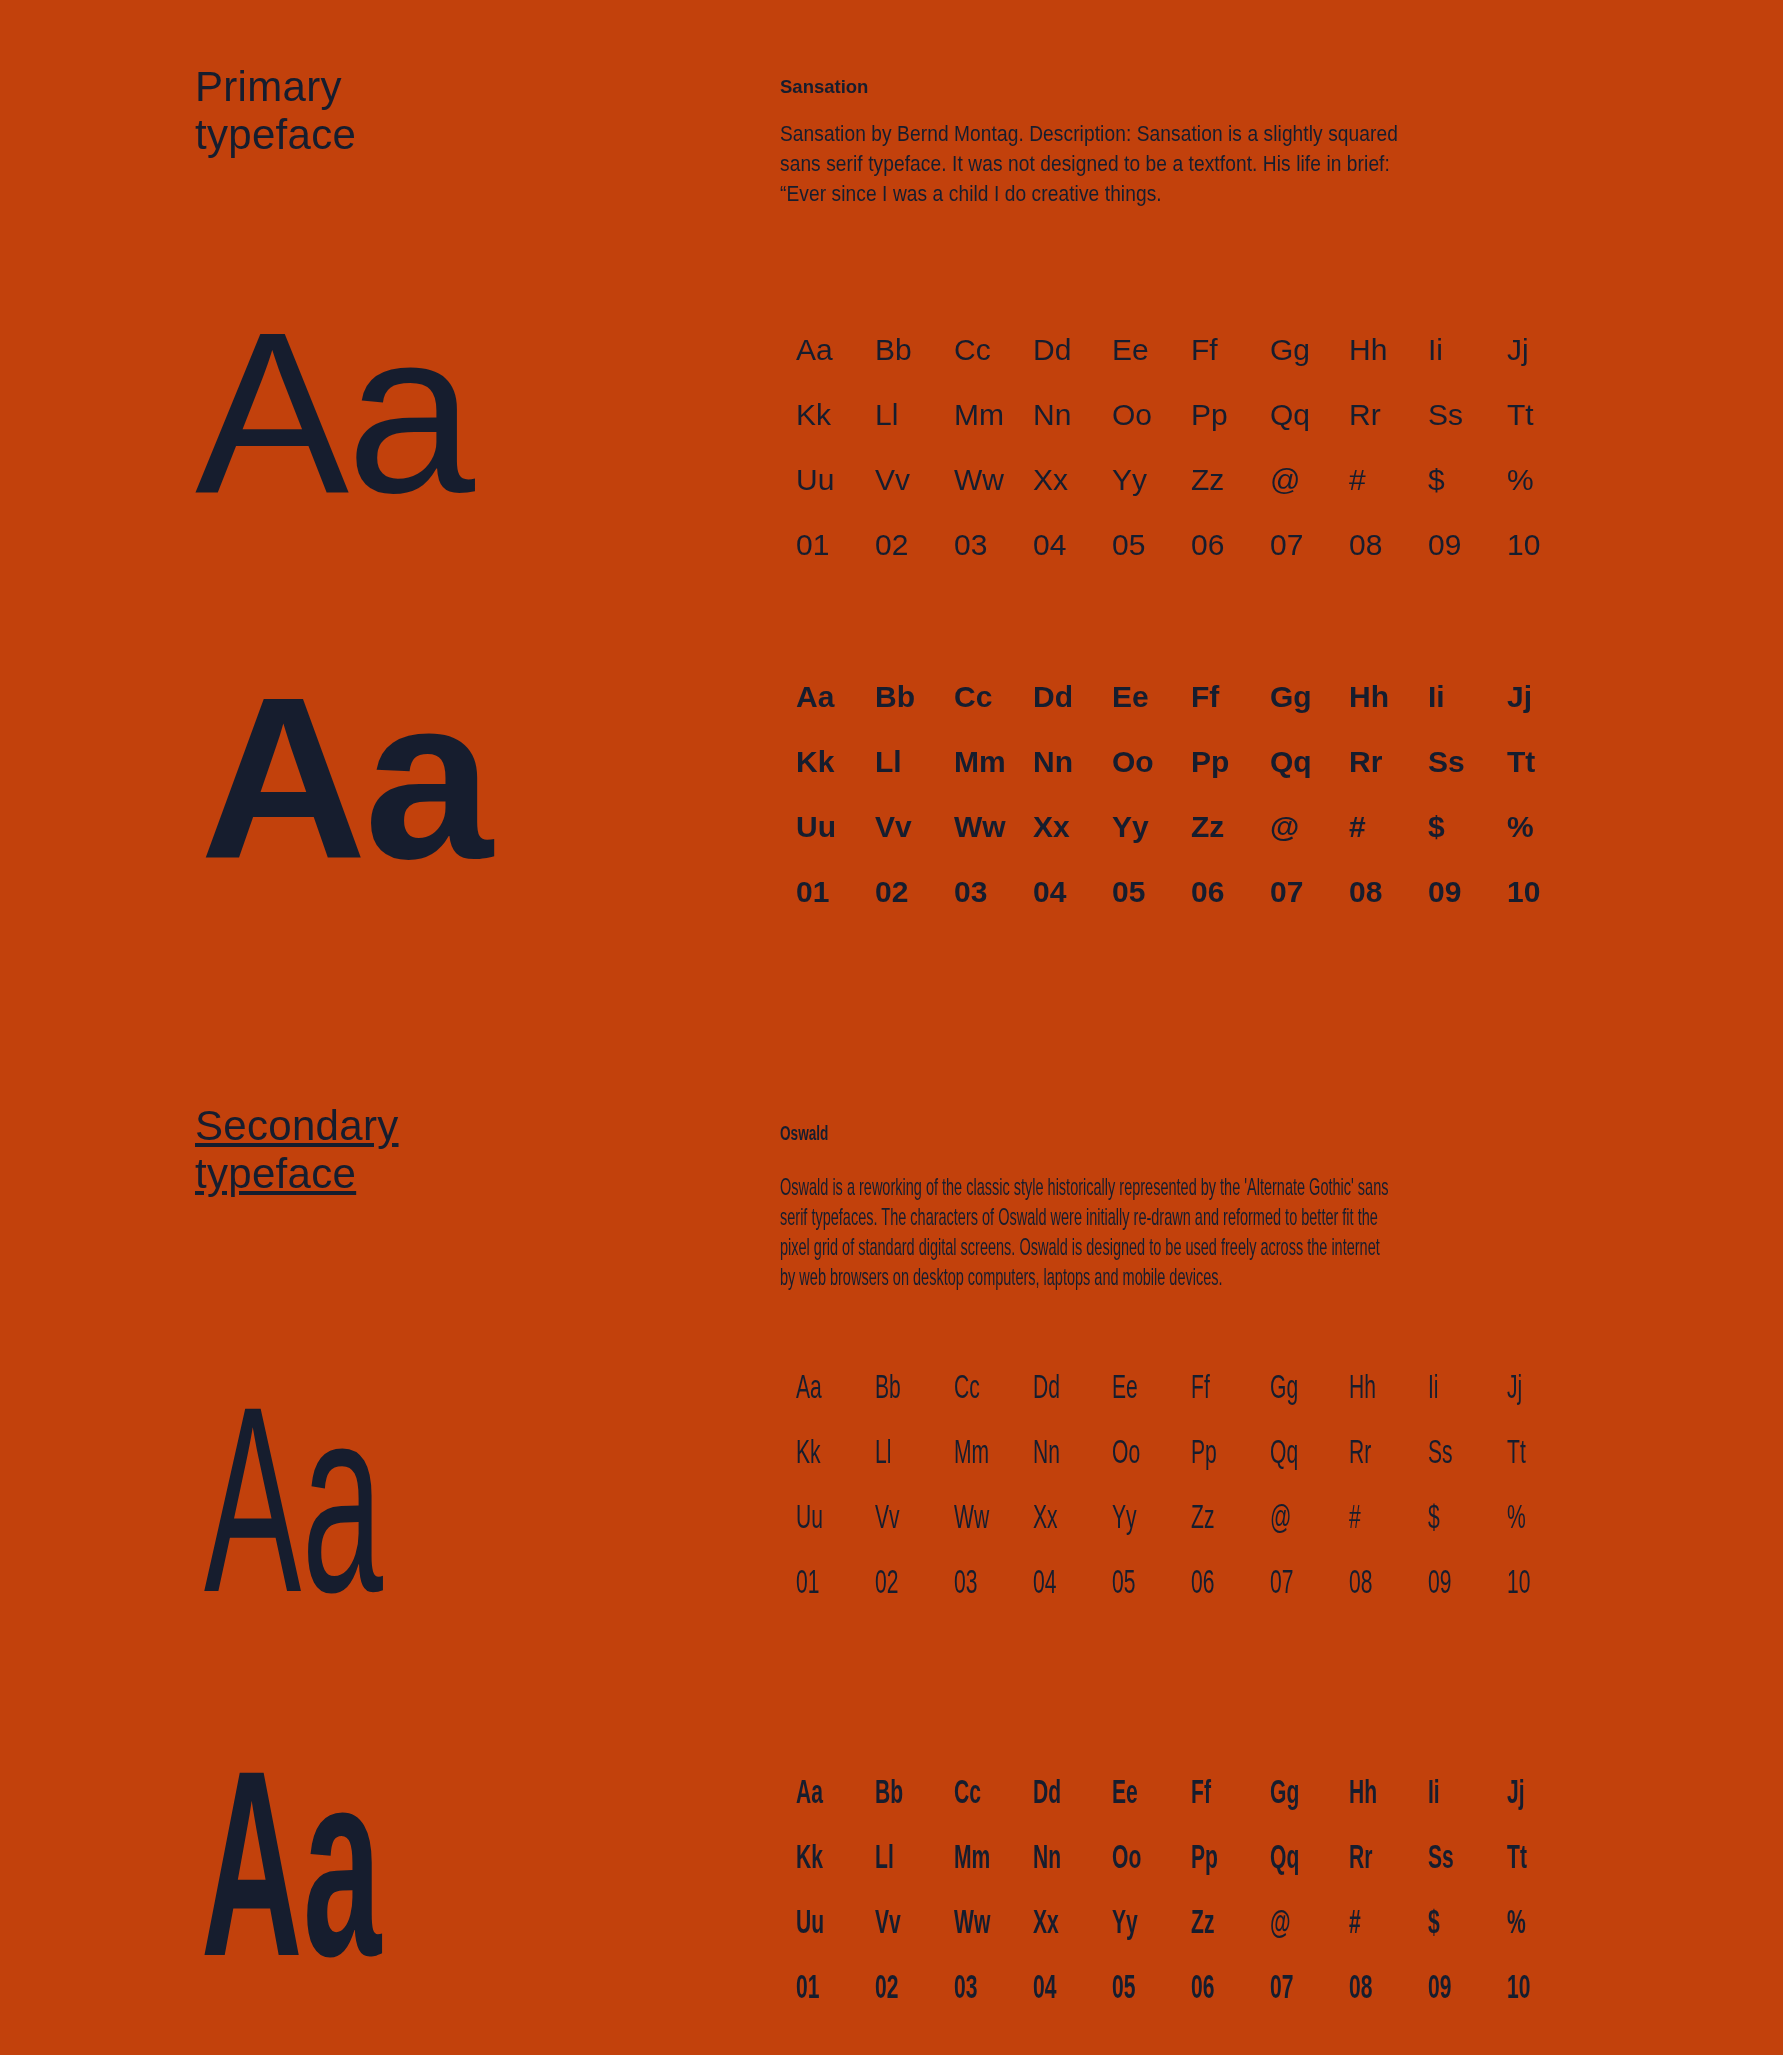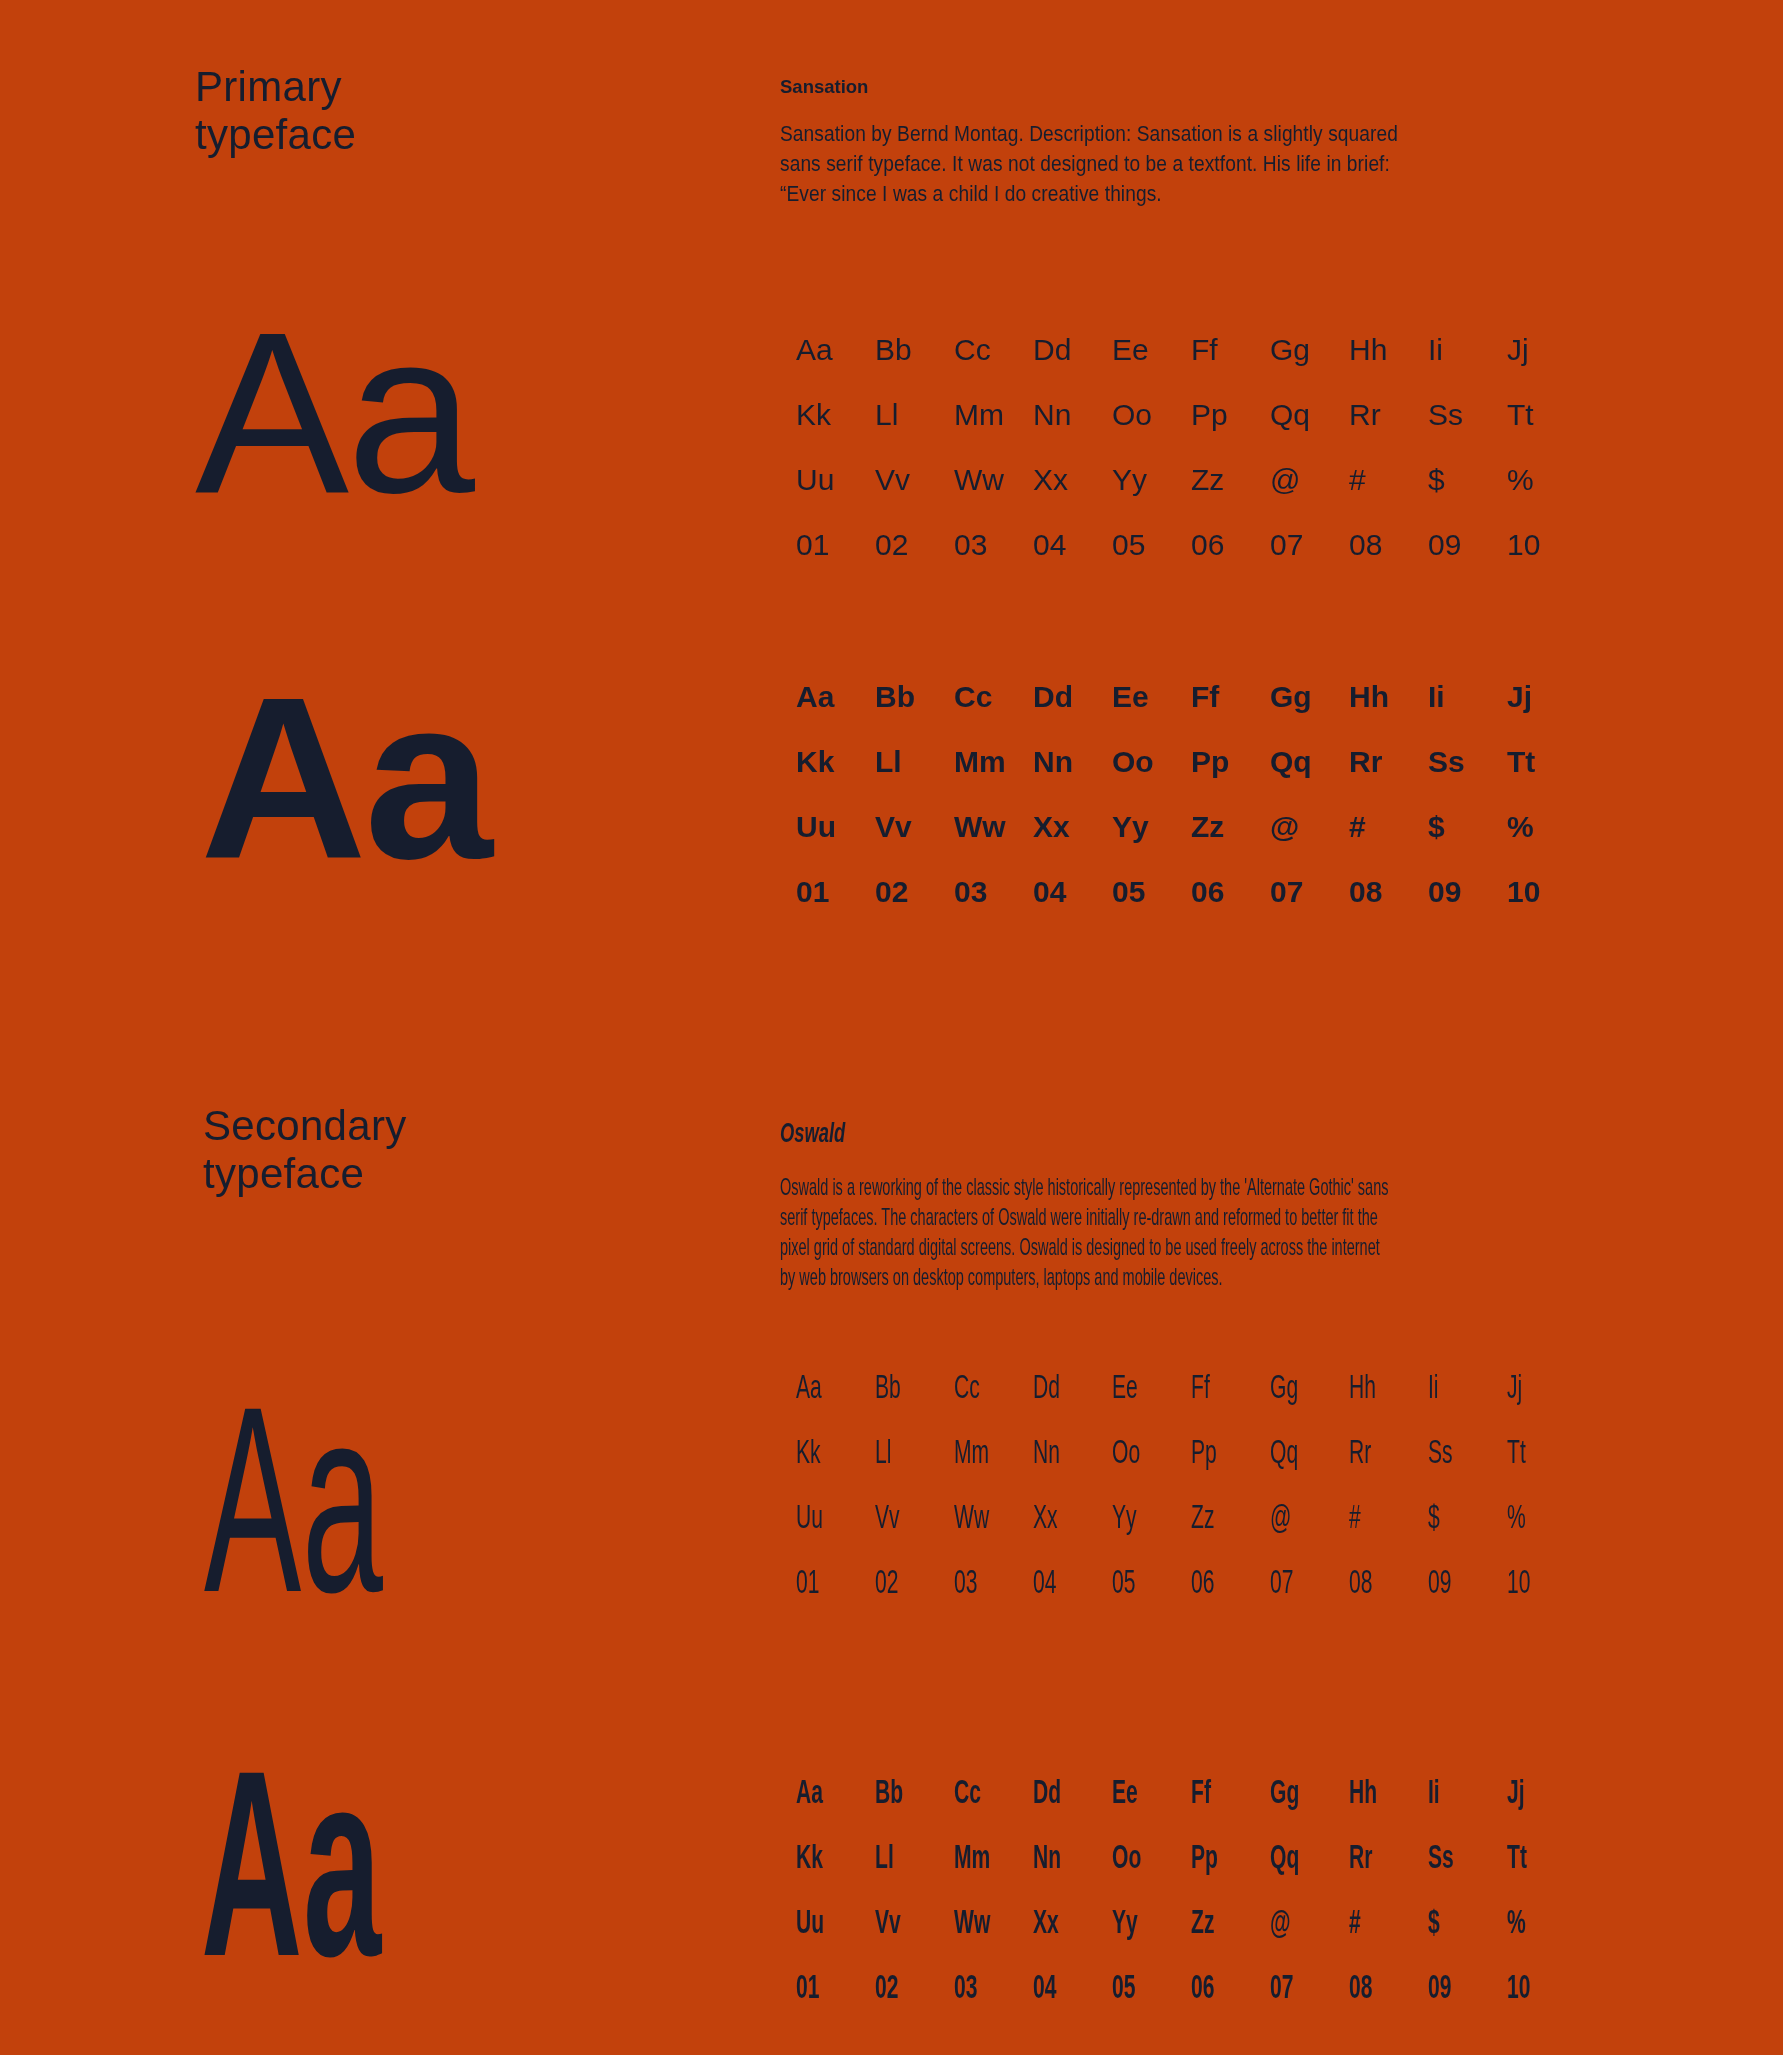--- a/index.html
+++ b/index.html
@@ -20,31 +20,31 @@
     position: absolute;
     margin: 0;
     font-size: 42px;
     line-height: 48px;
     font-weight: 400;
     letter-spacing: 0.3px;
     white-space: pre-line;
     color: #161d2e;
   }
   #primary-title   { left: 195px; top: 63px; }
-  #secondary-title { left: 203px; top: 1102px; }
+  #secondary-title { left: 195px; top: 1102px; text-decoration: underline; }
 
   .font-name {
     position: absolute;
     margin: 0;
     font-weight: 700;
     color: #161d2e;
     white-space: nowrap;
   }
   #sansation-name { left: 780px; top: 78px; font-size: 18.5px; line-height: 18.5px; }
-  #oswald-name    { left: 780px; top: 1120px; font-size: 27px; line-height: 26px; font-style: italic; }
+  #oswald-name    { left: 780px; top: 1120px; font-size: 20px; line-height: 26px; }
   #oswald-name .cond { display: inline-block; transform: scaleX(0.68); transform-origin: left; }
 
   .font-desc {
     position: absolute;
     margin: 0;
     white-space: pre-line;
     color: #161d2e;
   }
   #sansation-desc {
     left: 780px; top: 119px;

